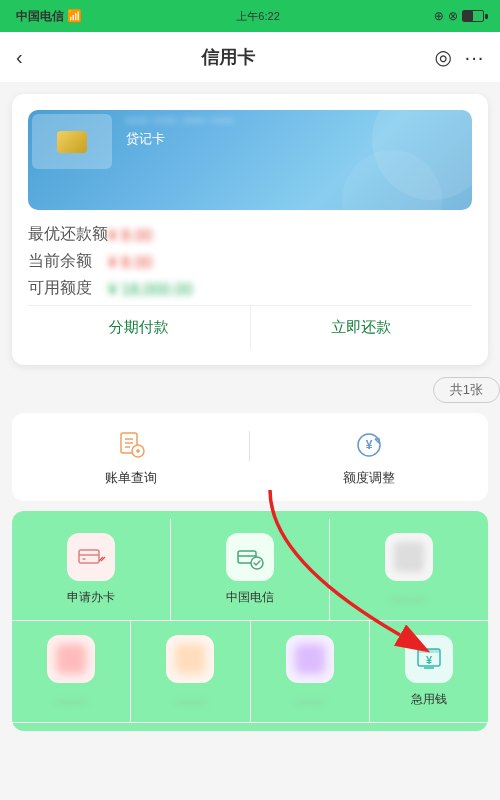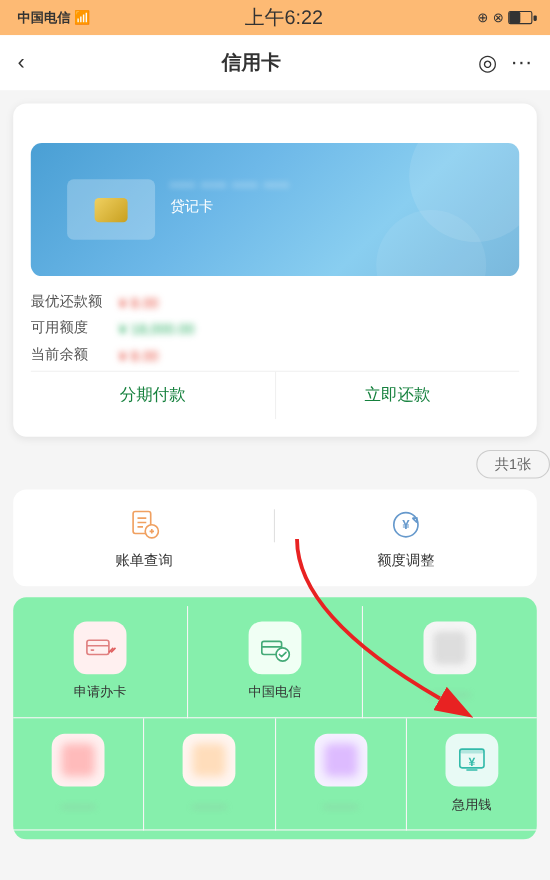--- a/index.html
+++ b/index.html
@@ -11,25 +11,25 @@
       overflow: hidden;
       position: relative;
     }
 
     
     .status-bar {
       display: flex;
       justify-content: space-between;
       align-items: center;
       padding: 6px 16px;
-      background: #fdba74;
+      background: #22c55e;
       height: 32px;
     }
     .status-left { font-size: 12px; font-weight: 600; color: #333; }
-    .status-center { font-size: 18px; font-weight: 500; color: #333; }
+    .status-center { font-size: 11px; font-weight: 500; color: #333; }
     .status-right { display: flex; align-items: center; gap: 4px; font-size: 12px; color: #333; }
     .battery-icon { width: 22px; height: 12px; border: 1.5px solid #333; border-radius: 2px; position: relative; display: inline-block; }
     .battery-icon::after { content: ''; position: absolute; right: -5px; top: 2.5px; width: 3px; height: 5px; background: #333; border-radius: 1px; }
     .battery-fill { width: 50%; height: 100%; background: #333; border-radius: 1px; }
 
     
     .nav-bar {
       display: flex;
       justify-content: space-between;
       align-items: center;
@@ -47,29 +47,28 @@
       background: #fff;
       margin: 12px;
       border-radius: 12px;
       padding: 16px;
       box-shadow: 0 2px 8px rgba(0,0,0,0.08);
     }
 
     .credit-card {
       background: linear-gradient(135deg, #4a9fd4 0%, #6db8e8 40%, #89cef0 70%, #7ab8dc 100%);
       border-radius: 10px;
-      padding: 33px;
+      padding: 4px;
       display: flex;
       gap: 14px;
       align-items: flex-start;
       margin-bottom: 14px;
       min-height: 100px;
       position: relative;
       overflow: hidden;
-      margin-top: 20px;
     }
     .credit-card::before {
       content: '';
       position: absolute;
       right: -20px; top: -30px;
       width: 120px; height: 120px;
       border-radius: 50%;
       background: rgba(255,255,255,0.1);
     }
     .credit-card::after {
@@ -110,21 +109,21 @@
       font-size: 13px;
       color: #fff;
       font-weight: 500;
     }
 
     .card-details { margin-top: 2px; }
     .card-detail-row {
       display: flex;
       align-items: flex-end;
       margin-bottom: 6px;
-      font-size: 13px;
+      font-size: 16px;
       color: #333;
     }
     .card-detail-label { color: #555; min-width: 80px; }
     .card-detail-value {
       color: #e74c3c;
       font-weight: 500;
       filter: blur(3px);
       user-select: none;
     }
     .card-detail-value.amount { color: #27ae60; }
@@ -280,26 +279,26 @@
       <div class="card-type">贷记卡</div>
     </div>
   </div>
 
   <div class="card-details">
     <div class="card-detail-row">
       <span class="card-detail-label">最优还款额</span>
       <span class="card-detail-value">¥ 8.00</span>
     </div>
     <div class="card-detail-row">
+      <span class="card-detail-label">当前余额</span>
+      <span class="card-detail-value">¥ 8.00</span>
+    </div>
+    <div class="card-detail-row">
       <span class="card-detail-label">可用额度</span>
       <span class="card-detail-value amount">¥ 18,000.00</span>
-    </div>
-    <div class="card-detail-row">
-      <span class="card-detail-label">当前余额</span>
-      <span class="card-detail-value">¥ 8.00</span>
     </div>
   </div>
 
   <div class="card-actions">
     <div class="card-action-btn">分期付款</div>
     <div class="card-action-btn">立即还款</div>
   </div>
 </div>
 
 <div class="card-count">

